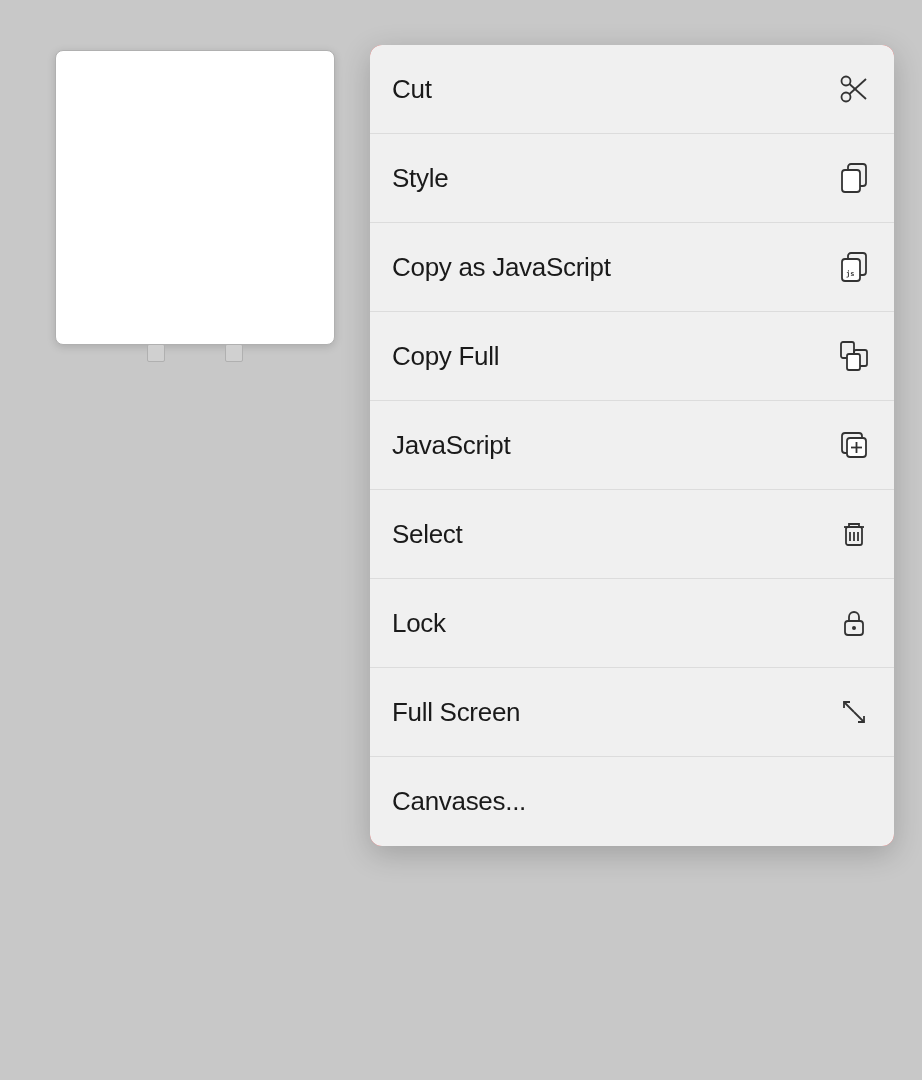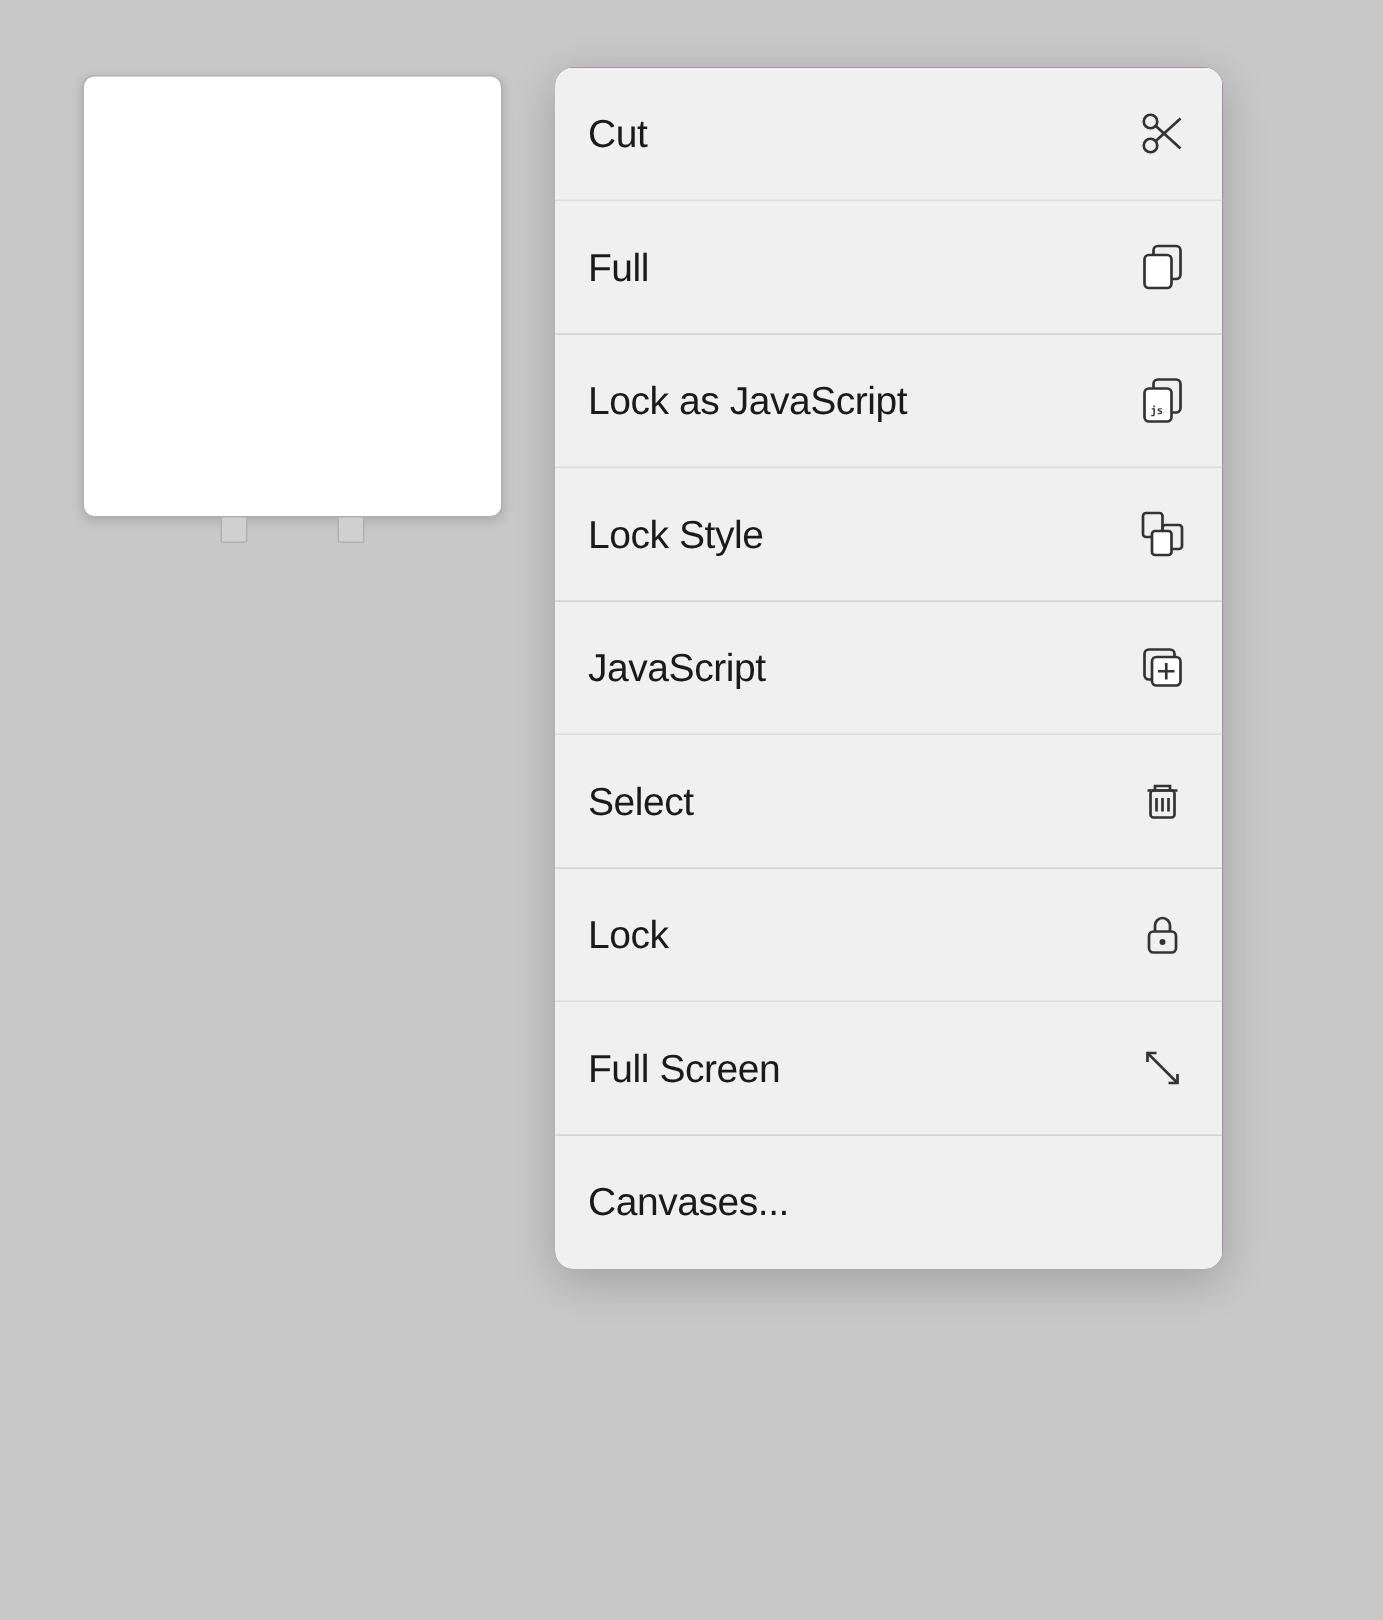--- a/index.html
+++ b/index.html
@@ -41,22 +41,22 @@
       background: #d0d0d0;
       border: 1.5px solid #b0b0b0;
       border-radius: 2px;
     }
 
     
     .context-menu {
       position: absolute;
       left: 370px;
       top: 45px;
-      width: 445px;
-      background: #701a75;
+      width: 524px;
+      background: #ef4444;
       border-radius: 12px;
       overflow: hidden;
       box-shadow: 0 8px 30px rgba(0,0,0,0.2);
     }
 
     .menu-item {
       display: flex;
       align-items: center;
       justify-content: space-between;
       padding: 0 22px;
@@ -116,42 +116,42 @@
 
         <circle cx="8" cy="24" r="4.5"></circle>
         <circle cx="8" cy="8" r="4.5"></circle>
         <line x1="11.5" y1="21" x2="28" y2="6"></line>
         <line x1="11.5" y1="11" x2="28" y2="26"></line>
       </svg>
     </span>
   </div>
 
   <div class="menu-item">
-    <span class="menu-item-label">Full</span>
+    <span class="menu-item-label">Style</span>
     <span class="menu-item-icon">
       <svg viewBox="0 0 32 32">
         <rect x="10" y="2" width="18" height="22" rx="3" ry="3"></rect>
         <rect x="4" y="8" width="18" height="22" rx="3" ry="3" fill="white" stroke="#333"></rect>
       </svg>
     </span>
   </div>
 
   <div class="menu-item">
-    <span class="menu-item-label">Lock as JavaScript</span>
+    <span class="menu-item-label">Copy as JavaScript</span>
     <span class="menu-item-icon">
       <svg viewBox="0 0 32 32">
         <rect x="10" y="2" width="18" height="22" rx="3" ry="3"></rect>
         <rect x="4" y="8" width="18" height="22" rx="3" ry="3" fill="white" stroke="#333"></rect>
         <text x="8" y="25" font-size="7" fill="#333" stroke="none" font-family="monospace" font-weight="bold">js</text>
       </svg>
     </span>
   </div>
 
   <div class="menu-item">
-    <span class="menu-item-label">Lock Style</span>
+    <span class="menu-item-label">Copy Full</span>
     <span class="menu-item-icon">
       <svg viewBox="0 0 32 32">
         <rect x="3" y="2" width="13" height="16" rx="2" ry="2"></rect>
         <rect x="16" y="10" width="13" height="16" rx="2" ry="2"></rect>
         <rect x="9" y="14" width="13" height="16" rx="2" ry="2" fill="white" stroke="#333"></rect>
       </svg>
     </span>
   </div>
 
   <div class="menu-item">

